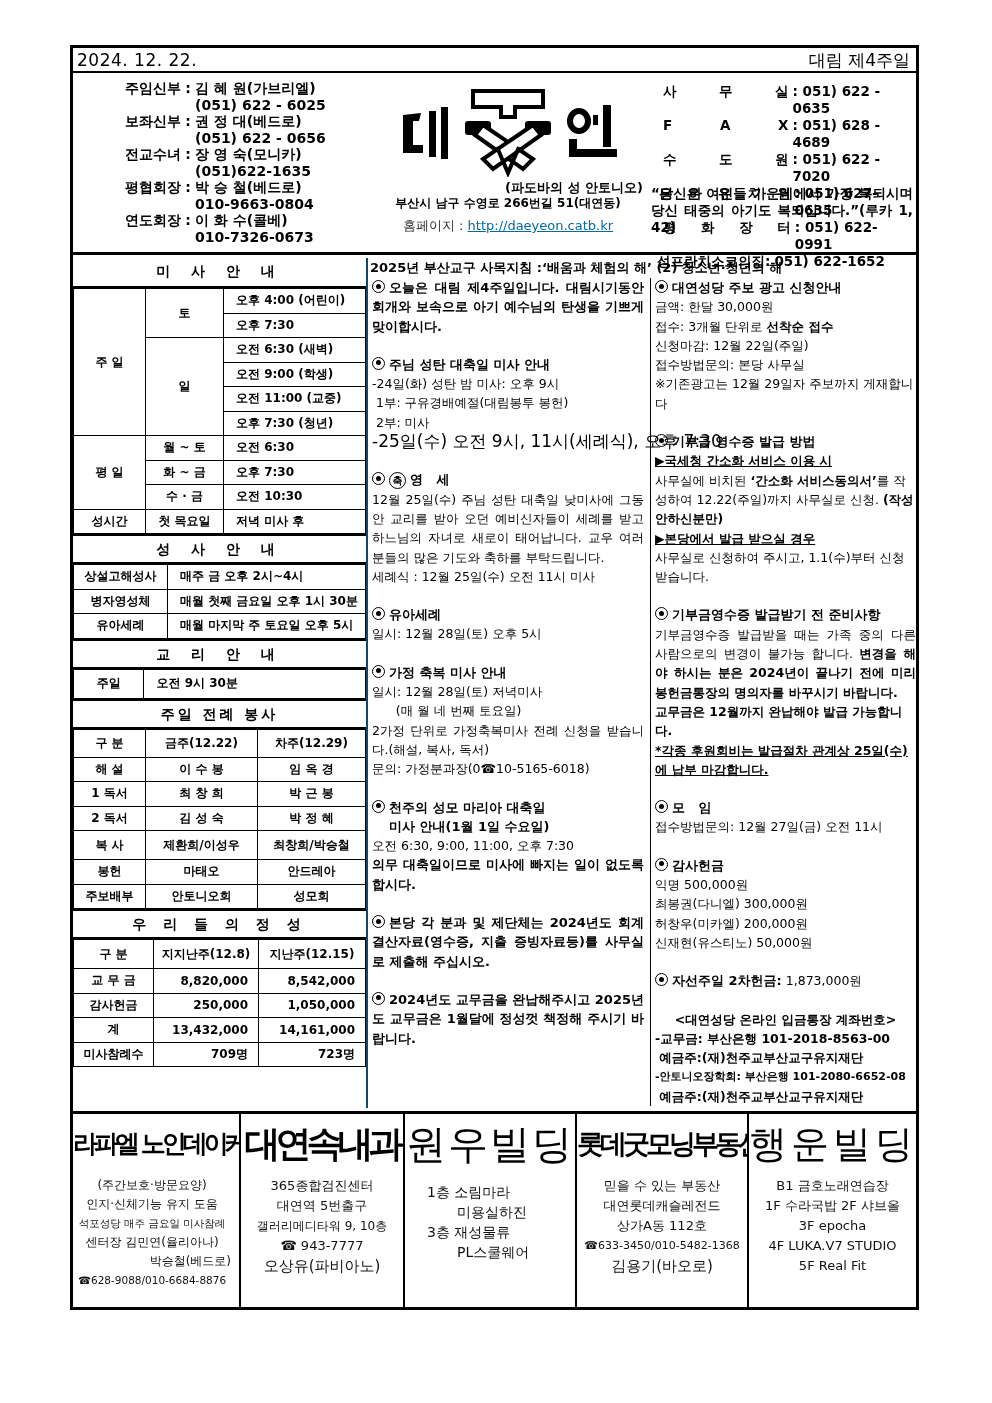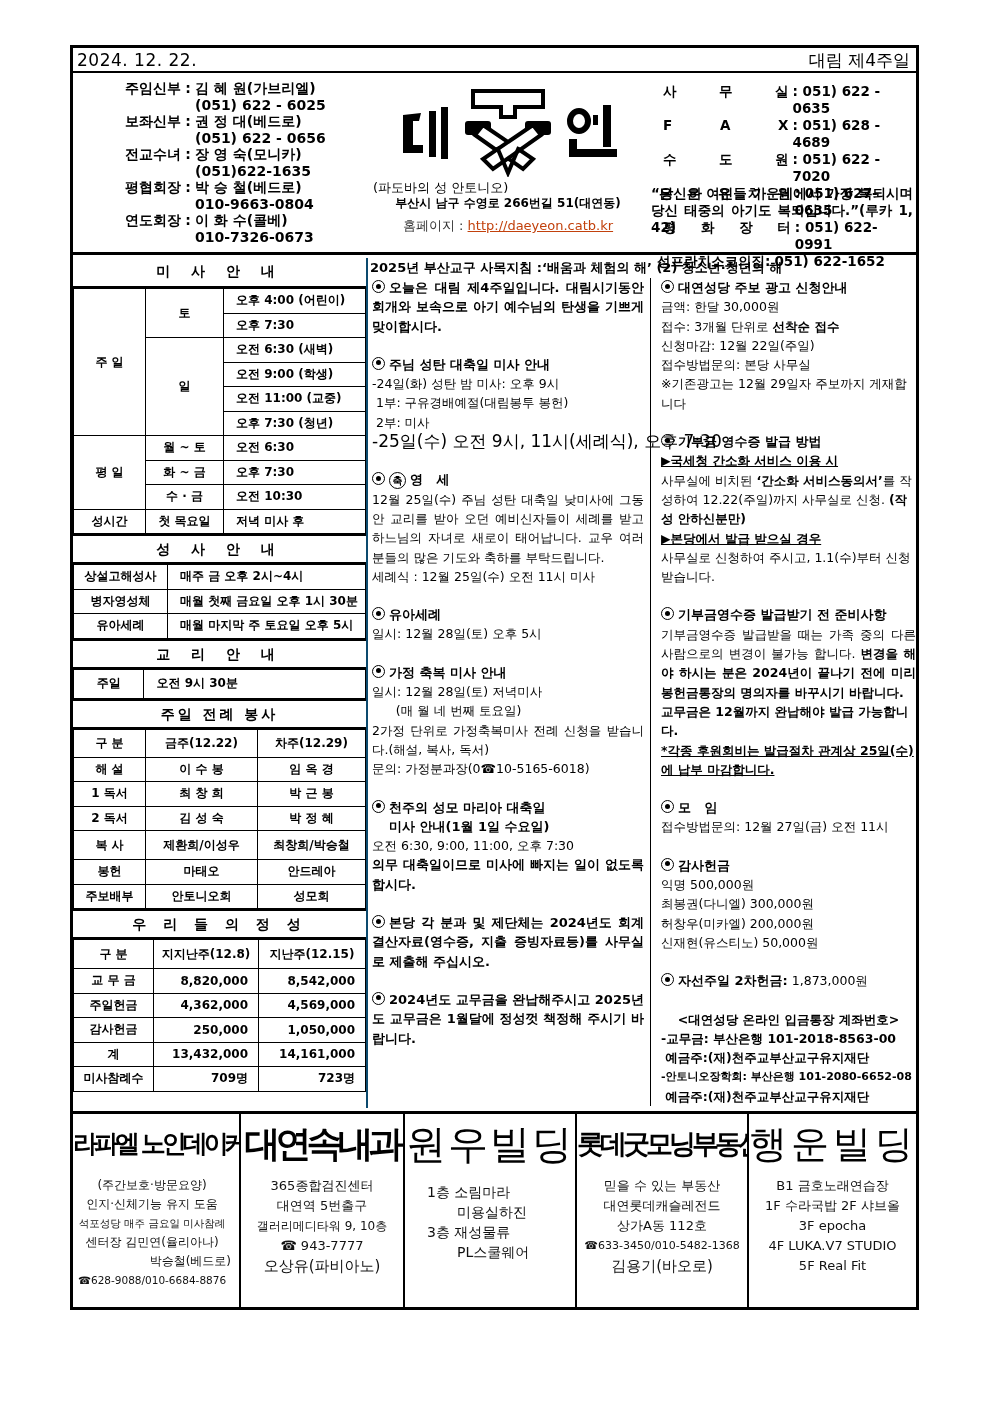--- a/index.html
+++ b/index.html
@@ -10,38 +10,38 @@
   .topbar .date { position: absolute; left: 4px; top: 0; letter-spacing: 0.5px; }
   .topbar .week { position: absolute; right: 6px; top: 0; }
   .header { position: absolute; left: 0; top: 27px; width: 843px; height: 180px; border-bottom: 3px solid #000; }
   .clergy { position: absolute; left: 30px; top: 5px; font-size: 14px; line-height: 16.5px; font-weight: bold; }
   .clergy .row { display: flex; }
   .clergy .role { width: 78px; text-align: right; }
   .clergy .sep { width: 14px; text-align: center; }
   .clergy .num { padding-left: 92px; font-weight: bold; }
   .logo-box { position: absolute; left: 300px; top: 0; width: 270px; height: 178px; }
   .logo-svg { position: absolute; left: 20px; top: 12px; }
-  .patron { position: absolute; left: 0; width: 270px; top: 104px; text-align: left; font-size: 13px; font-weight: normal; }
+  .patron { position: absolute; left: 0; width: 270px; top: 104px; text-align: right; font-size: 13px; font-weight: bold; }
   .address { position: absolute; left: 0; width: 270px; top: 120px; text-align: center; font-size: 12px; font-weight: bold; }
   .homepage { position: absolute; left: 0; width: 270px; top: 142px; text-align: center; font-size: 13px; color: #333; }
-  .homepage a { color: #c2410c; text-decoration: underline; }
+  .homepage a { color: #0369a1; text-decoration: underline; }
   .contacts { position: absolute; left: 576px; top: 8px; font-size: 13.5px; line-height: 17px; font-weight: bold; }
   .contacts .row { display: flex; }
   .contacts .lbl { width: 150px; display: flex; justify-content: space-between; padding: 0 4px 0 14px; }
   .contacts .lbl.wide { padding-left: 10px; width: 150px; }
   .quote { position: absolute; left: 578px; top: 110px; width: 262px; font-size: 13.5px; line-height: 17px; font-weight: bold; text-align: justify; }
 
   .left-col { position: absolute; left: 0; top: 210px; width: 295px; height: 850px; border-right: 2px solid #0c4a6e; }
   table.grid { border-collapse: collapse; width: 293px; font-size: 12px; }
   table.grid td { border: 1px solid #000; text-align: center; height: 24.5px; padding: 0 3px; font-weight: bold; }
   table.grid td.l { text-align: left; padding-left: 12px; }
   table.grid td.r { text-align: right; padding-right: 10px; }
   .sec-title { height: 30px; border-top: 2px solid #000; border-bottom: 2px solid #000; text-align: center; font-size: 14px; line-height: 27px; font-weight: bold; letter-spacing: 8px; }
   .sec-title.first { border-top: none; }
-  .right-col { position: absolute; left: 577px; top: 230px; width: 266px; font-size: 12.5px; line-height: 19.3px; border-left: 1px solid #000; padding-left: 10px; }
+  .right-col { position: absolute; left: 577px; top: 230px; width: 266px; font-size: 12.5px; line-height: 19.3px; border-left: 1px solid #000; padding-left: 4px; }
   .motto { position: absolute; left: 297px; top: 210px; width: 546px; height: 20px; font-size: 13px; font-weight: bold; line-height: 20px; white-space: nowrap; }
   .mid-body { position: absolute; left: 299px; top: 230px; width: 272px; font-size: 12.5px; line-height: 19.3px; text-align: justify; }
   .blk { margin-bottom: 19px; }
   .b { font-weight: bold; }
   .h { font-weight: bold; font-size: 13px; }
   .u { text-decoration: underline; }
   .bullet { display: inline-block; width: 13px; height: 13px; border: 1.5px solid #000; border-radius: 50%; position: relative; vertical-align: -1px; margin-right: 4px; }
   .bullet::after { content: ""; position: absolute; left: 2.5px; top: 2.5px; width: 5px; height: 5px; background: #000; border-radius: 50%; }
   .circ { display: inline-block; width: 17px; height: 17px; border: 1px solid #000; border-radius: 50%; font-size: 10px; line-height: 15px; text-align: center; vertical-align: 0px; margin-right: 4px; font-weight: bold; }
   .acct { text-align: center; font-weight: bold; }
@@ -298,25 +298,20 @@
             <td style="width:80px;height:29px">구    분</td>
             <td style="width:105px">지지난주(12.8)</td>
             <td>지난주(12.15)</td>
           </tr>
       <tr>
             <td>교 무 금</td>
             <td class="r">8,820,000</td>
             <td class="r">8,542,000</td>
           </tr>
       <tr>
-            <td>주일헌금</td>
-            <td class="r">4,362,000</td>
-            <td class="r">4,569,000</td>
-          </tr>
-      <tr>
             <td>감사헌금</td>
             <td class="r">250,000</td>
             <td class="r">1,050,000</td>
           </tr>
       <tr>
             <td>계</td>
             <td class="r">13,432,000</td>
             <td class="r">14,161,000</td>
           </tr>
       <tr>

